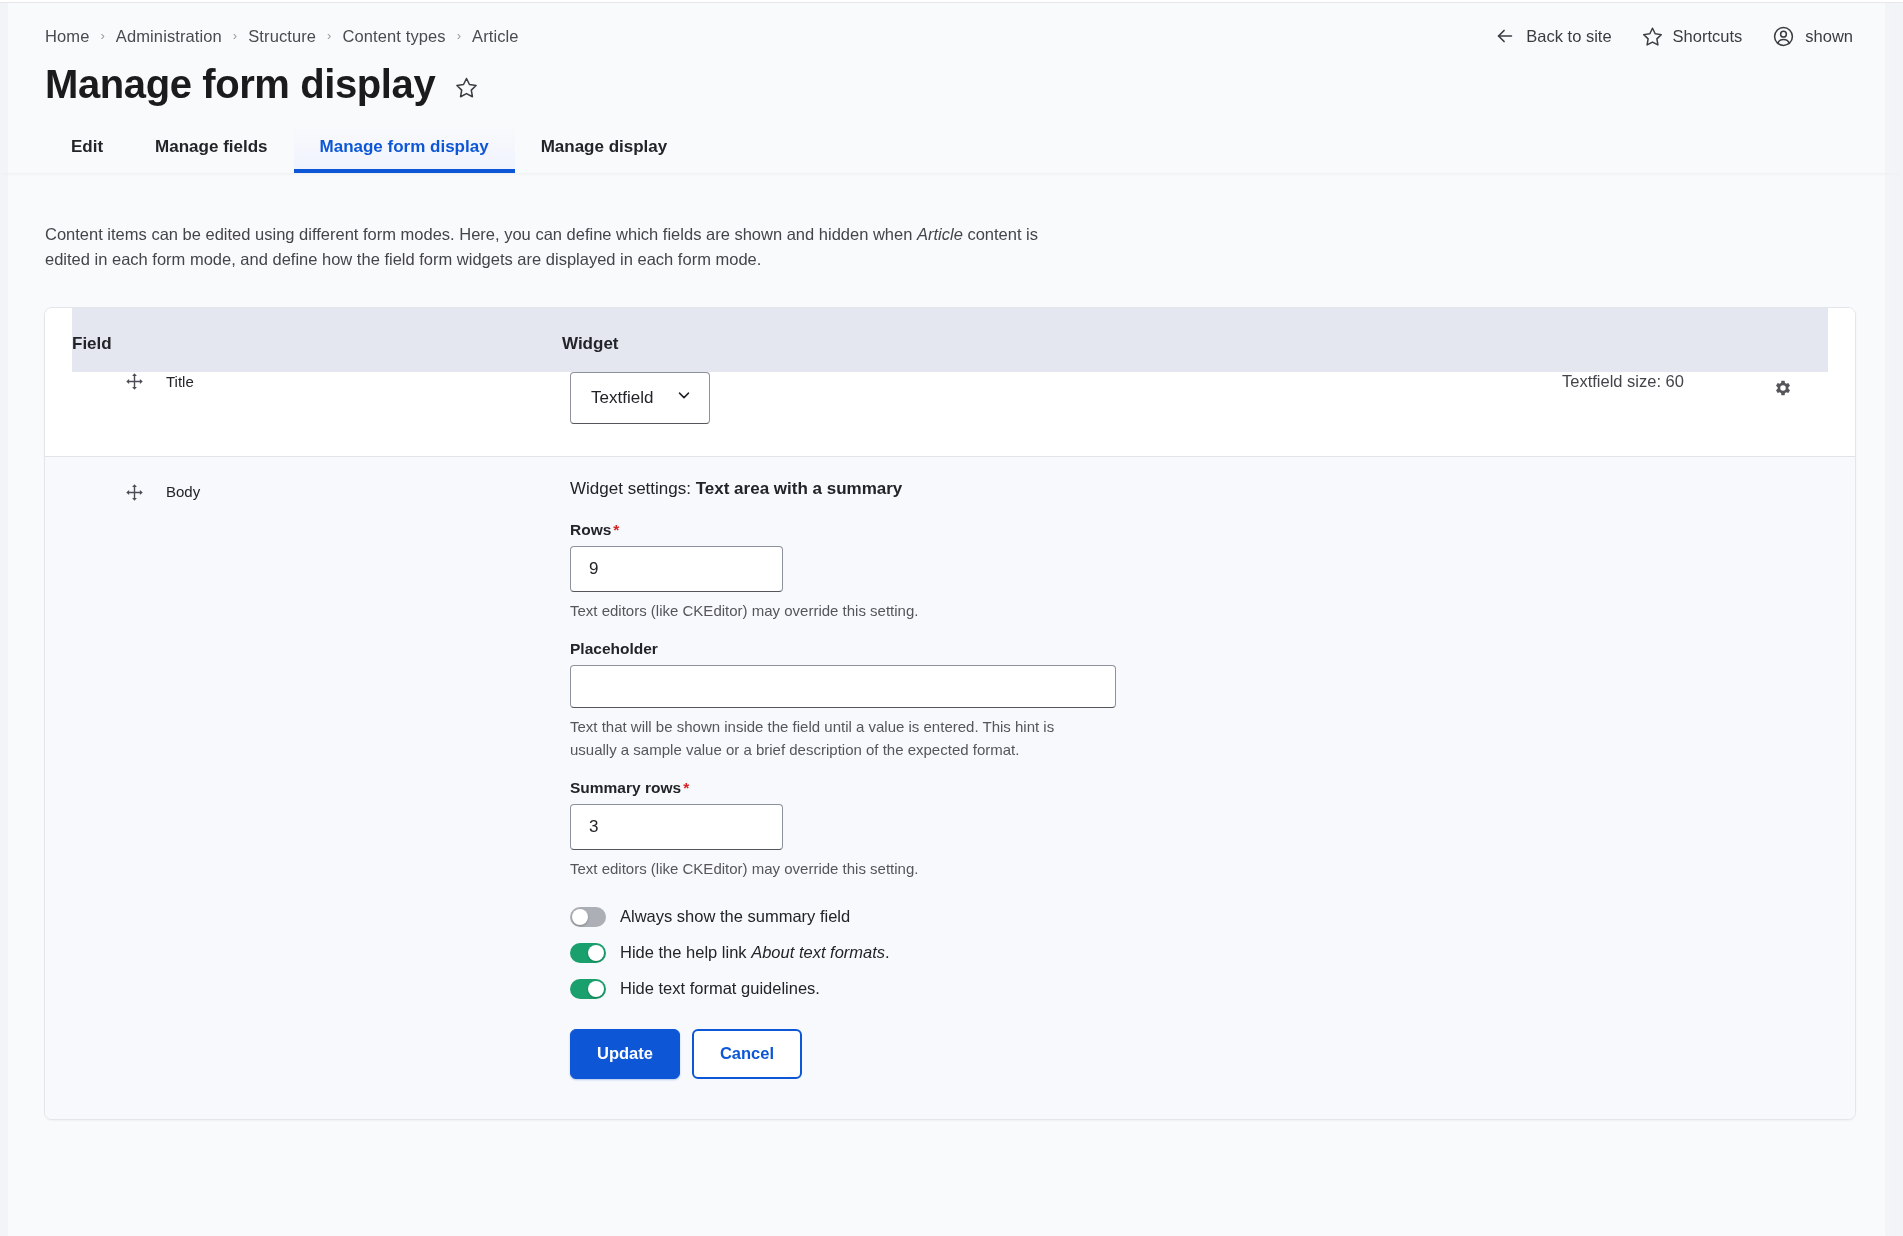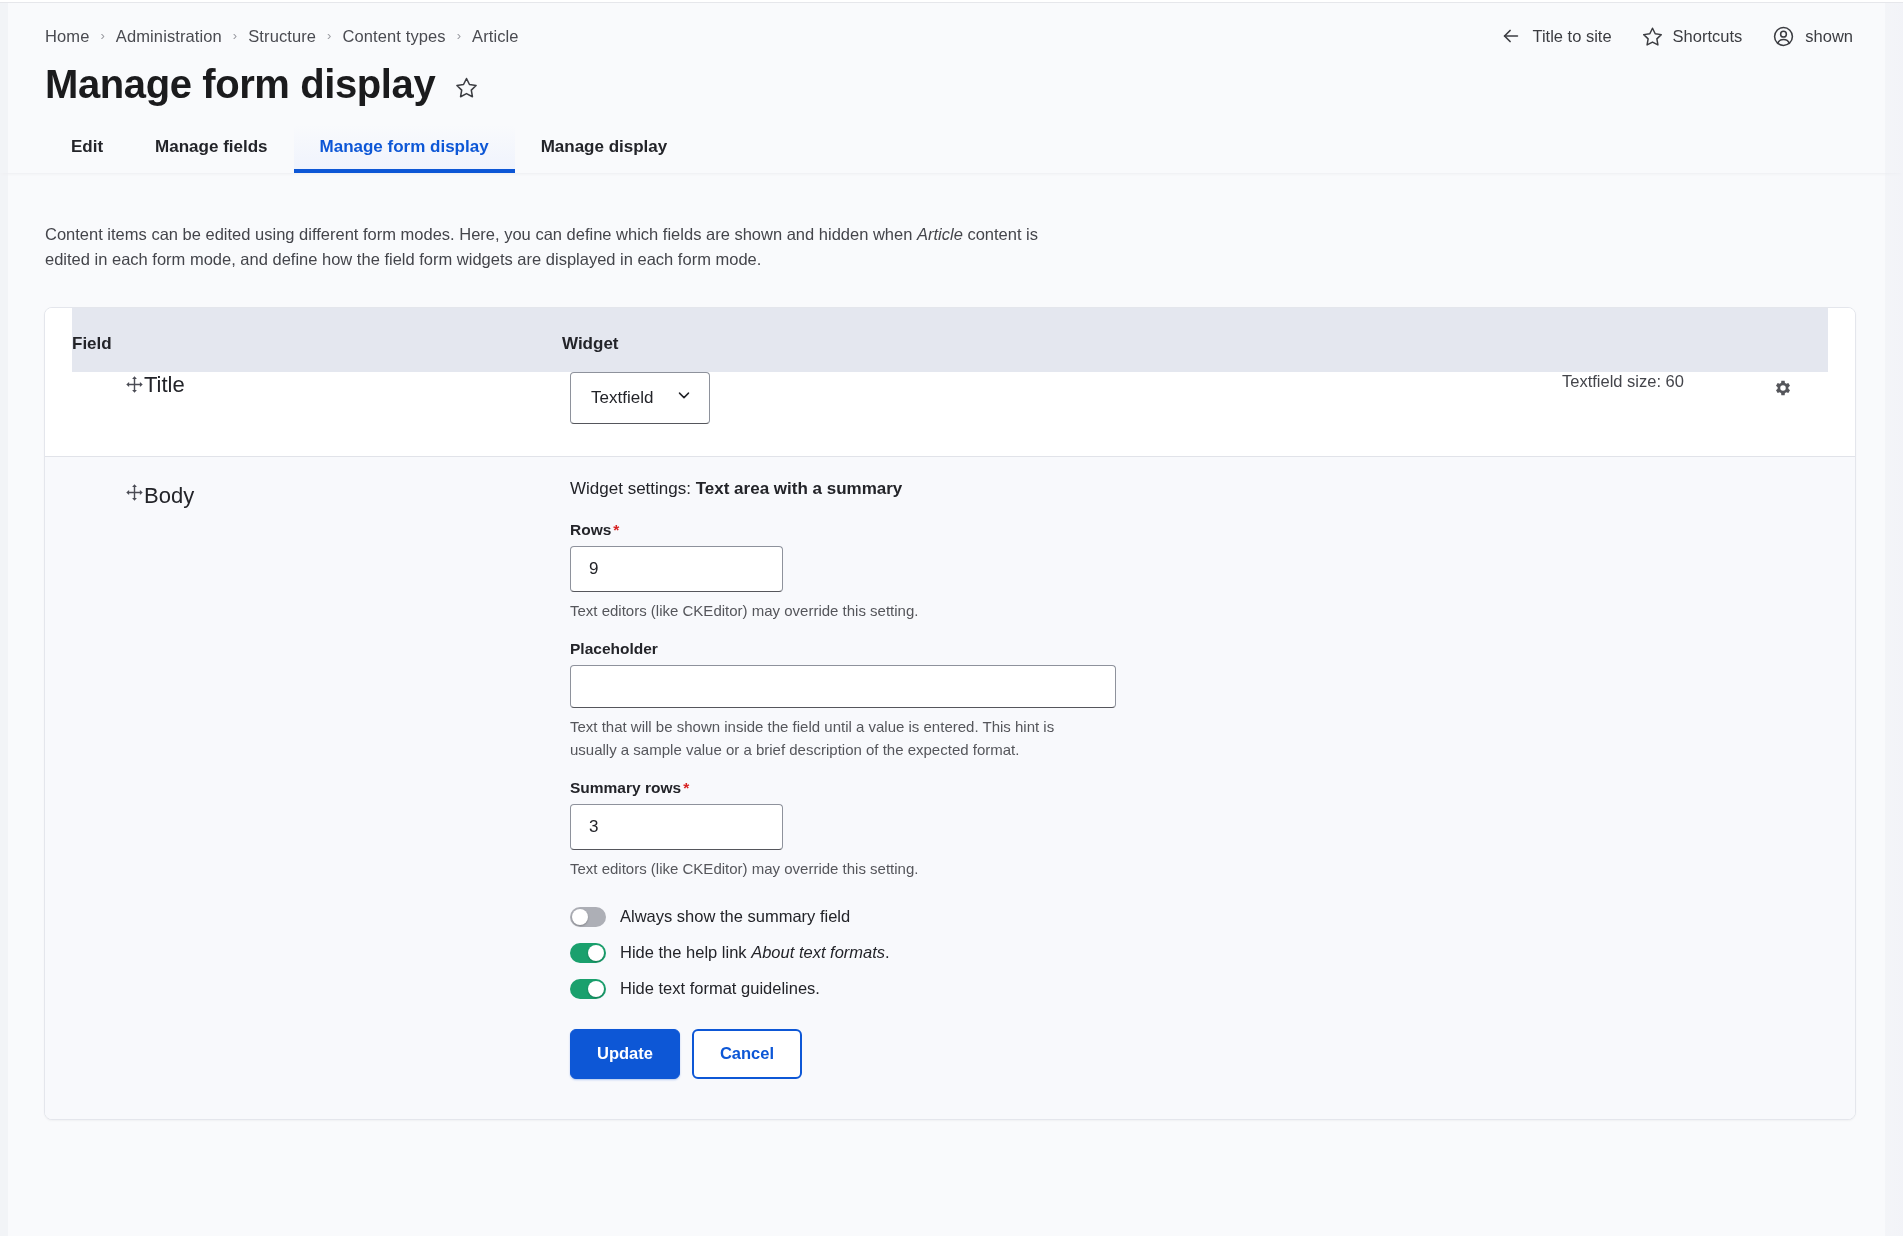--- a/index.html
+++ b/index.html
@@ -224,22 +224,23 @@
     height: 85px;
     vertical-align: middle;
   }
   .row-body td {
     background: #f8f9fc;
   }
 
   .field-cell {
     display: flex;
     align-items: center;
+    gap: 22px;
     padding-left: 53px;
-    font-size: 22px;
+    font-size: 15px;
     color: #232429;
   }
   .drag-handle {
     cursor: move;
     line-height: 0;
     display: inline-block;
     color: #4b4c55;
   }
 
   
@@ -435,21 +436,21 @@
       </nav>
 
       <div id="toolbar-right">
         <a class="tool-item" href="#">
           <span>
             <svg width="22" height="22" viewBox="0 0 24 24" fill="none" stroke="#3b3c41" stroke-width="1.8" stroke-linecap="round" stroke-linejoin="round">
               <line x1="19" y1="12" x2="5" y2="12"></line>
               <polyline points="11 18 5 12 11 6"></polyline>
             </svg>
           </span>
-          <span>Title to site</span>
+          <span>Back to site</span>
         </a>
 
         <a class="tool-item" href="#">
           <span>
             <svg width="21" height="21" viewBox="0 0 24 24" fill="none" stroke="#3b3c41" stroke-width="1.7" stroke-linejoin="round">
               <polygon points="12 2.6 15.09 8.86 22 9.87 17 14.74 18.18 21.62 12 18.37 5.82 21.62 7 14.74 2 9.87 8.91 8.86 12 2.6"></polygon>
             </svg>
           </span>
           <span>Shortcuts</span>
         </a>

